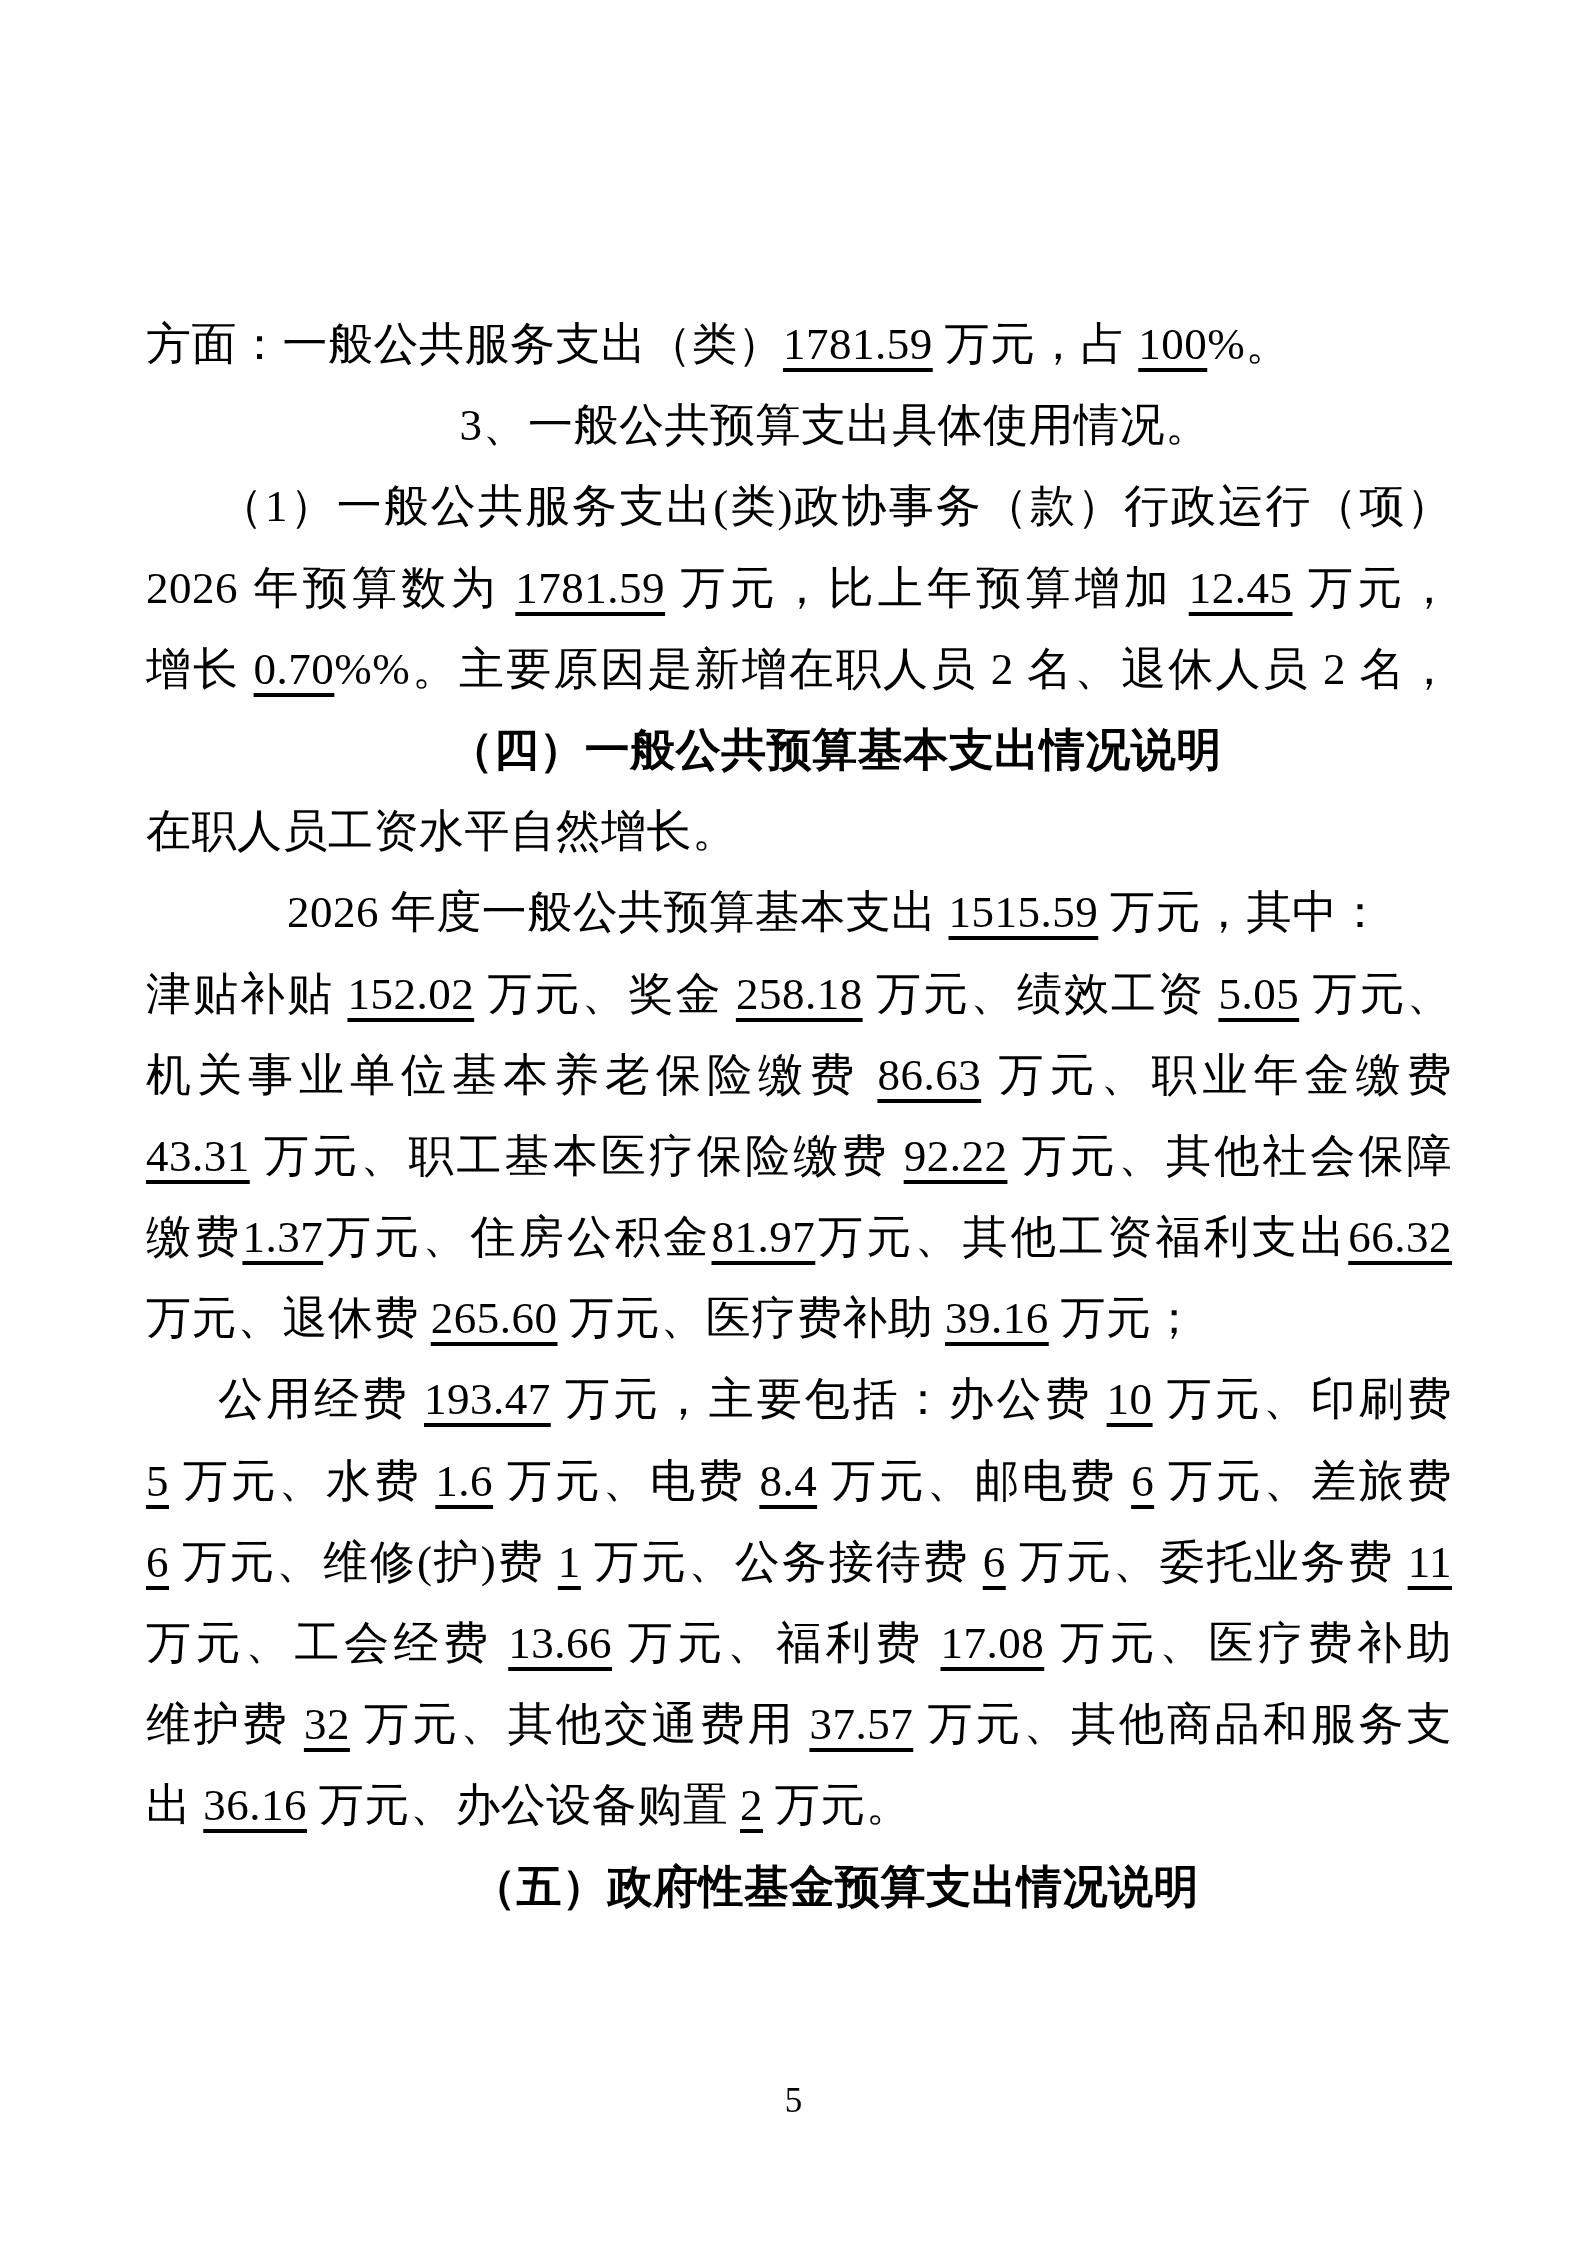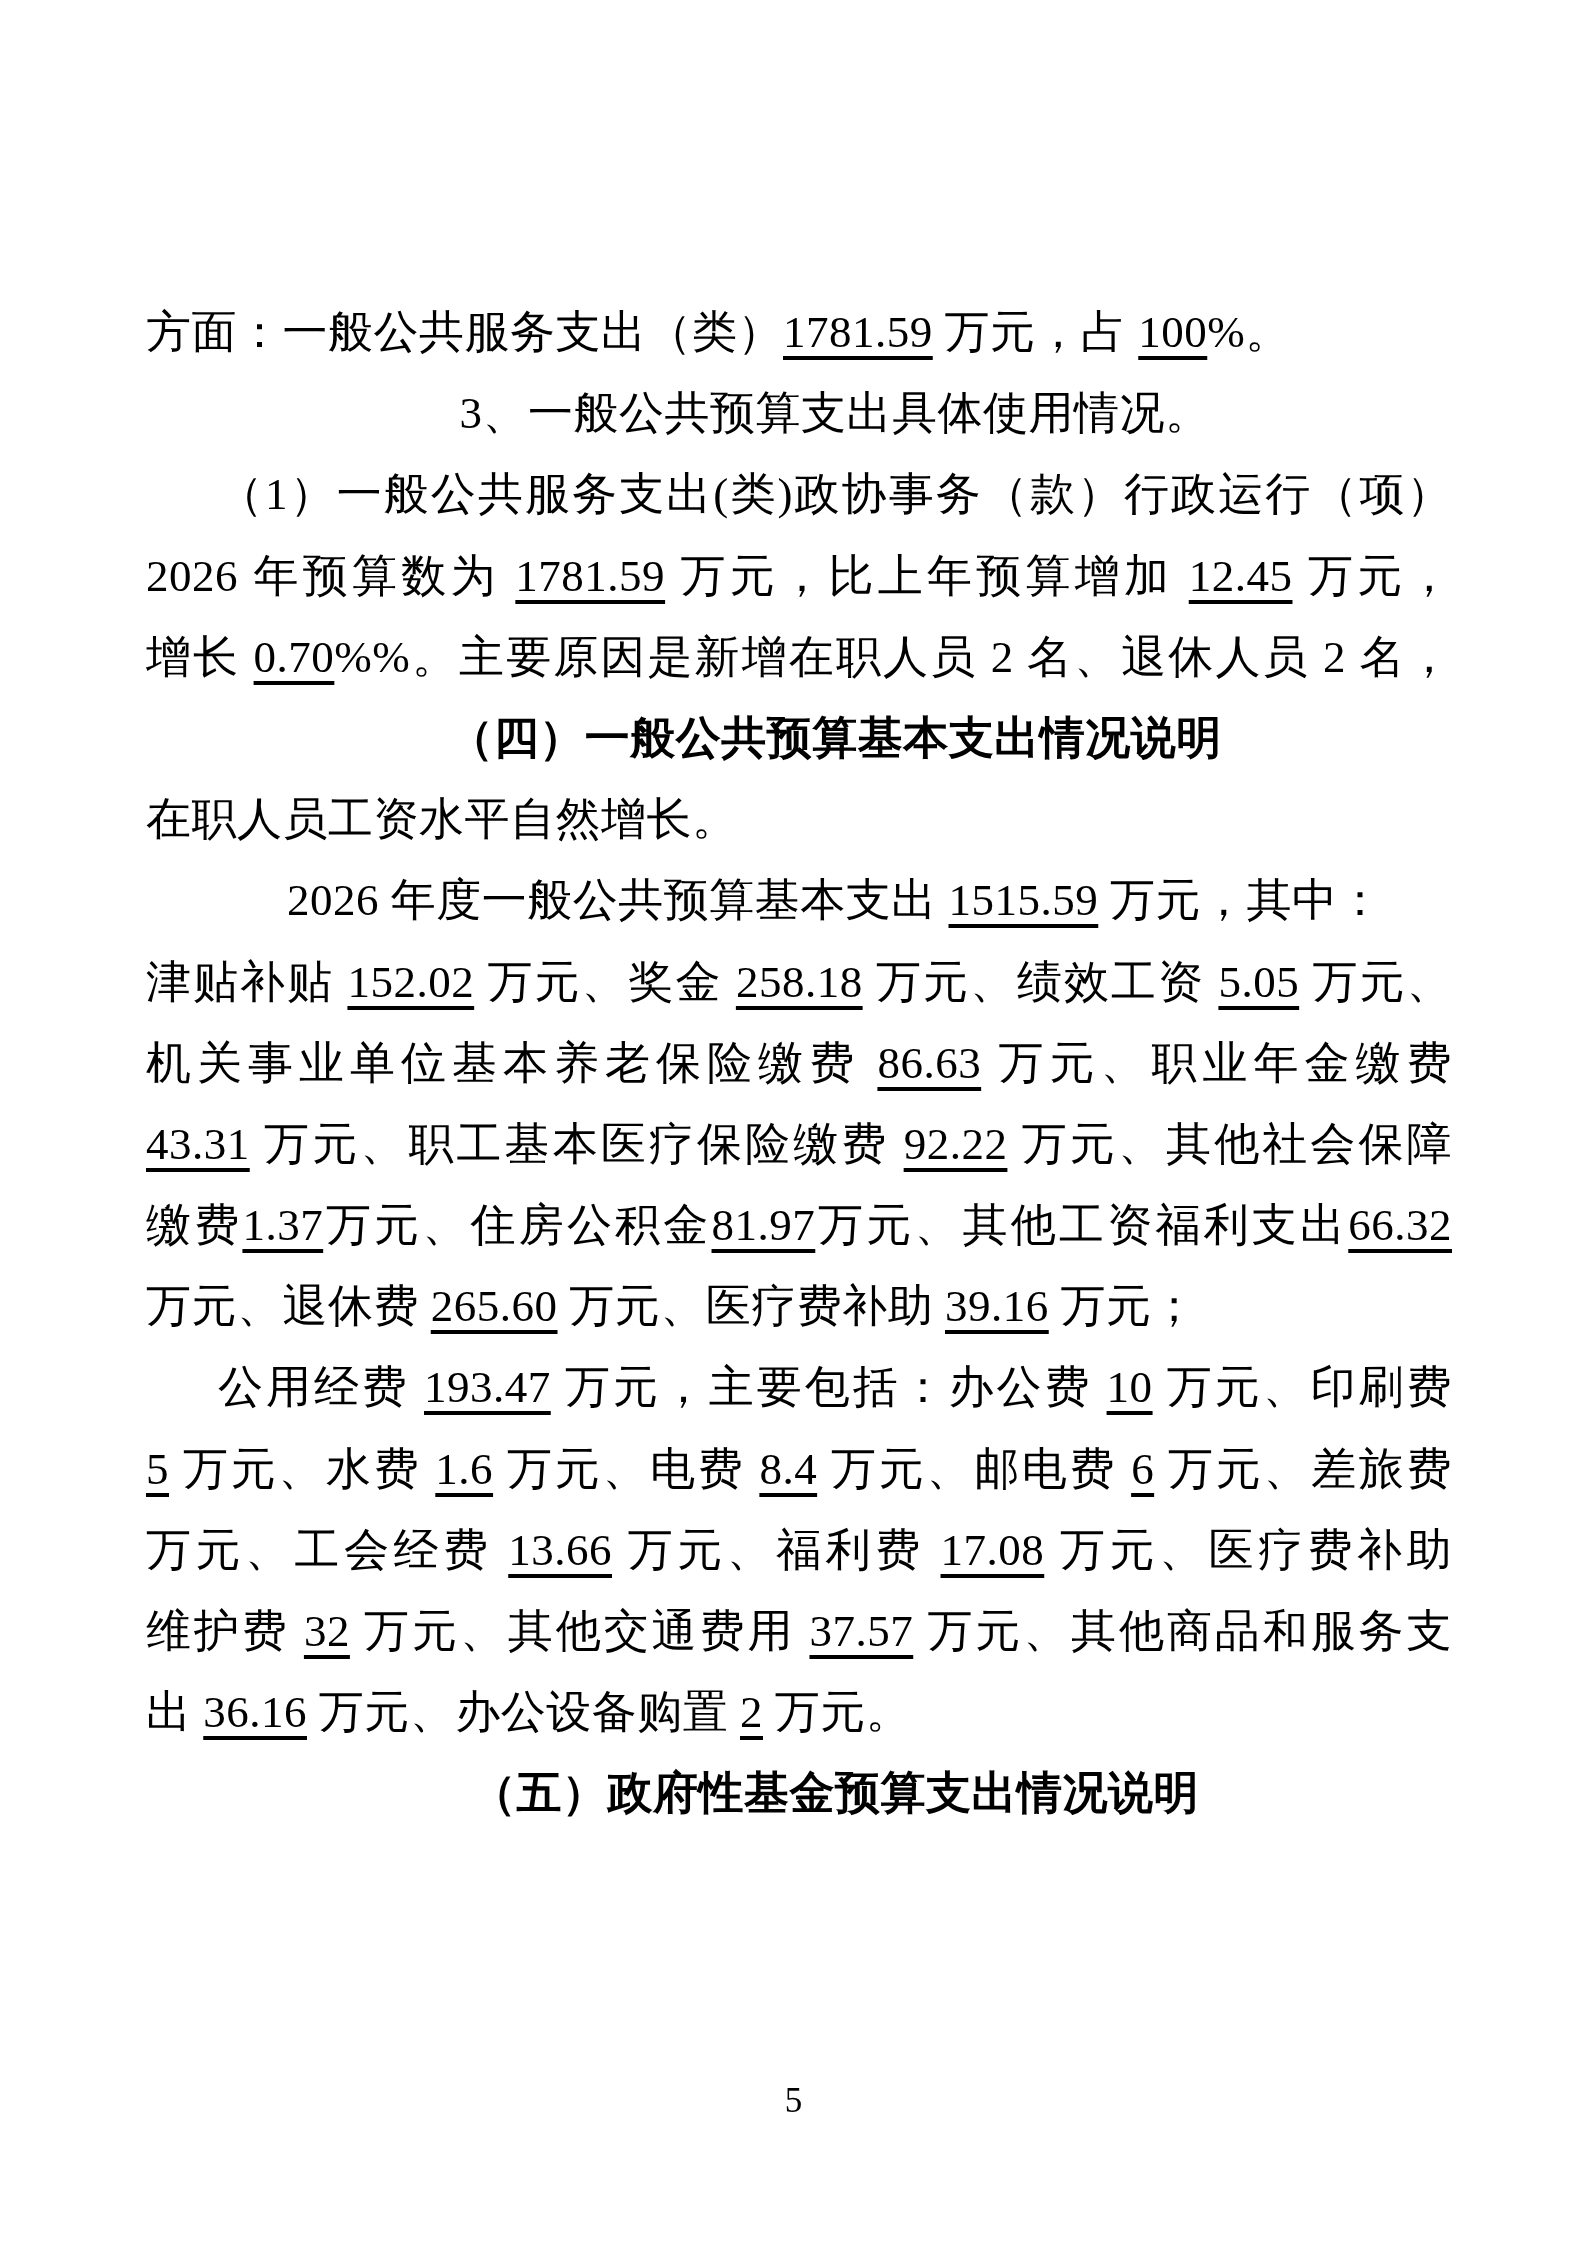--- a/index.html
+++ b/index.html
@@ -8,21 +8,21 @@
     width: 1587px;
     height: 2245px;
     background: #ffffff;
     color: #000000;
     font-family: "Liberation Serif", "DejaVu Serif", serif;
     overflow: hidden;
   }
   .content {
     position: absolute;
     left: 146px;
-    top: 292px;
+    top: 304px;
     width: 1306px;
   }
   .line {
     font-size: 45px;
     height: 81.2px;
     line-height: 81.2px;
     white-space: pre-wrap;
     letter-spacing: 0.5px;
   }
   .line.j {
@@ -60,19 +60,20 @@
       <div class="line b i"><span>（四）一般公共预算基本支出情况说明</span></div>
       <div class="line"><span>在职人员工资水平自然增长。</span></div>
       <div class="line i"><span>2026 年度一般公共预算基本支出 </span><span class="u">1515.59</span><span> 万元，其中：</span></div>
       <div class="line j"><span>津贴补贴 </span><span class="u">152.02</span><span> 万元、奖金 </span><span class="u">258.18</span><span> 万元、绩效工资 </span><span class="u">5.05</span><span> 万元、</span></div>
       <div class="line j"><span>机关事业单位基本养老保险缴费 </span><span class="u">86.63</span><span> 万元、职业年金缴费</span></div>
       <div class="line j"><span class="u">43.31</span><span> 万元、职工基本医疗保险缴费 </span><span class="u">92.22</span><span> 万元、其他社会保障</span></div>
       <div class="line j"><span>缴费</span><span class="u">1.37</span><span>万元、住房公积金</span><span class="u">81.97</span><span>万元、其他工资福利支出</span><span class="u">66.32</span></div>
       <div class="line"><span>万元、退休费 </span><span class="u">265.60</span><span> 万元、医疗费补助 </span><span class="u">39.16</span><span> 万元；</span></div>
       <div class="line j i"><span>公用经费 </span><span class="u">193.47</span><span> 万元，主要包括：办公费 </span><span class="u">10</span><span> 万元、印刷费</span></div>
       <div class="line j"><span class="u">5</span><span> 万元、水费 </span><span class="u">1.6</span><span> 万元、电费 </span><span class="u">8.4</span><span> 万元、邮电费 </span><span class="u">6</span><span> 万元、差旅费</span></div>
+      <div class="line j"><span class="u">6</span><span> 万元、维修(护)费 </span><span class="u">1</span><span> 万元、公务接待费 </span><span class="u">6</span><span> 万元、委托业务费 </span><span class="u">11</span></div>
       <div class="line j"><span>万元、工会经费 </span><span class="u">13.66</span><span> 万元、福利费 </span><span class="u">17.08</span><span> 万元、医疗费补助</span></div>
       <div class="line j"><span>维护费 </span><span class="u">32</span><span> 万元、其他交通费用 </span><span class="u">37.57</span><span> 万元、其他商品和服务支</span></div>
       <div class="line"><span>出 </span><span class="u">36.16</span><span> 万元、办公设备购置 </span><span class="u">2</span><span> 万元。</span></div>
       <div class="line b i"><span>（五）政府性基金预算支出情况说明</span></div>
     </div>
   <div class="page-number">5</div>
 </div>
 
 </body></html>

